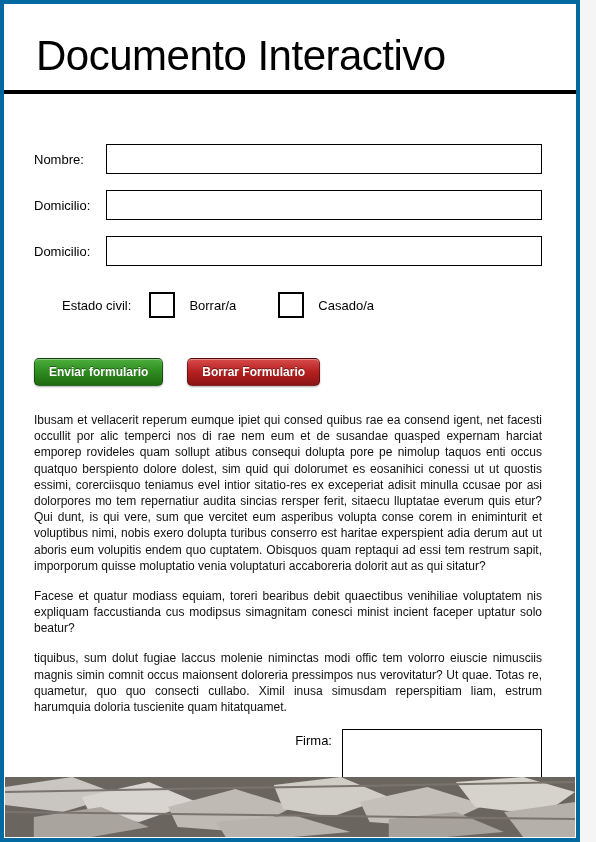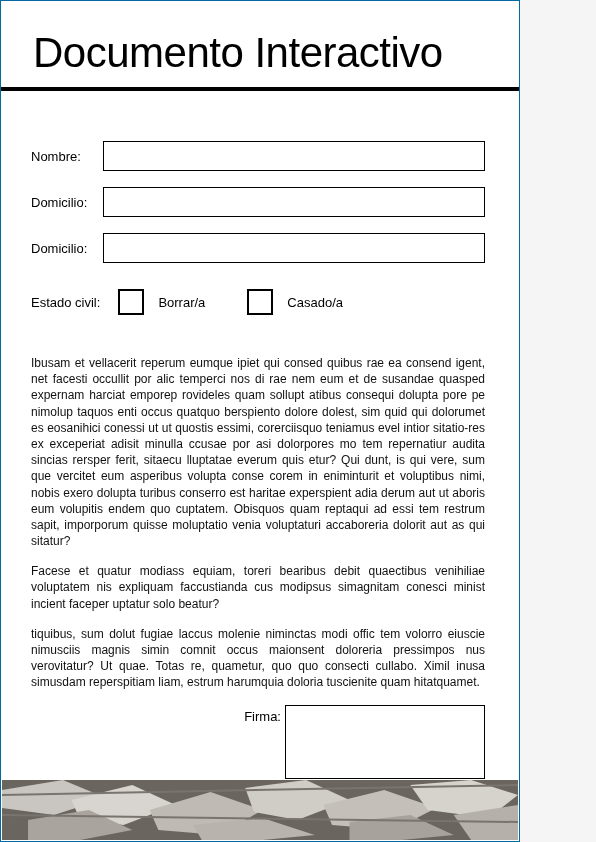--- a/index.html
+++ b/index.html
@@ -4,24 +4,24 @@
   <style>
     * { box-sizing: border-box; margin: 0; padding: 0; }
     body {
       width: 596px;
       height: 842px;
       background: #f5f5f5;
       font-family: Arial, Helvetica, sans-serif;
       position: relative;
     }
     .page {
-      width: 520px;
+      width: 580px;
       height: 842px;
       background: #fff;
-      border: 1px solid #0369a1;
+      border: 4px solid #0369a1;
       position: relative;
       overflow: hidden;
     }
     .title {
       font-size: 42px;
       font-weight: 400;
       font-family: "Arial Narrow", Arial, sans-serif;
       font-stretch: condensed;
       padding: 28px 0 10px 32px;
       letter-spacing: -0.5px;
@@ -55,20 +55,21 @@
     .civil-row {
       display: flex;
       align-items: center;
       margin-top: 26px;
       margin-bottom: 40px;
       gap: 0;
     }
     .civil-label {
       font-size: 13px;
       margin-right: 18px;
+      margin-left: 28px;
     }
     .checkbox {
       width: 26px;
       height: 26px;
       border: 2px solid #000;
       background: #fff;
       margin-right: 14px;
       cursor: pointer;
     }
     .check-option {
@@ -103,21 +104,21 @@
       line-height: 1.35;
       color: #111;
       text-align: justify;
       margin-bottom: 14px;
     }
     .signature-row {
       display: flex;
       justify-content: flex-end;
       align-items: flex-start;
       margin-top: 4px;
-      gap: 4px;
+      gap: 10px;
     }
     .signature-label {
       font-size: 13px;
       padding-top: 4px;
     }
     .signature-box {
       width: 200px;
       height: 74px;
       border: 1px solid #000;
     }
@@ -157,20 +158,24 @@
     </div>
 
     <div class="civil-row">
       <span class="civil-label">Estado civil:</span>
       <div class="checkbox"></div>
       <span class="check-option">Borrar/a</span>
       <div class="checkbox"></div>
       <span class="check-option">Casado/a</span>
     </div>
 
+    <div class="buttons">
+      <button class="btn btn-green">Enviar formulario</button>
+      <button class="btn btn-red">Borrar Formulario</button>
+    </div>
 
     <p class="body-text">Ibusam et vellacerit reperum eumque ipiet qui consed quibus rae ea consend igent, net facesti occullit por alic temperci nos di rae nem eum et de susandae quasped expernam harciat emporep rovideles quam sollupt atibus consequi dolupta pore pe nimolup taquos enti occus quatquo berspiento dolore dolest, sim quid qui dolorumet es eosanihici conessi ut ut quostis essimi, corerciisquo teniamus evel intior sitatio-res ex exceperiat adisit minulla ccusae por asi dolorpores mo tem repernatiur audita sincias rersper ferit, sitaecu lluptatae everum quis etur? Qui dunt, is qui vere, sum que vercitet eum asperibus volupta conse corem in eniminturit et voluptibus nimi, nobis exero dolupta turibus conserro est haritae experspient adia derum aut ut aboris eum volupitis endem quo cuptatem. Obisquos quam reptaqui ad essi tem restrum sapit, imporporum quisse moluptatio venia voluptaturi accaboreria dolorit aut as qui sitatur?</p>
     <p class="body-text">Facese et quatur modiass equiam, toreri bearibus debit quaectibus venihiliae voluptatem nis expliquam faccustianda cus modipsus simagnitam conesci minist incient faceper uptatur solo beatur?</p>
     <p class="body-text">tiquibus, sum dolut fugiae laccus molenie niminctas modi offic tem volorro eiuscie nimusciis magnis simin comnit occus maionsent doloreria pressimpos nus verovitatur? Ut quae. Totas re, quametur, quo quo consecti cullabo. Ximil inusa simusdam reperspitiam liam, estrum harumquia doloria tuscienite quam hitatquamet.</p>
 
     <div class="signature-row">
       <span class="signature-label">Firma:</span>
       <div class="signature-box"></div>
     </div>
   </div>

